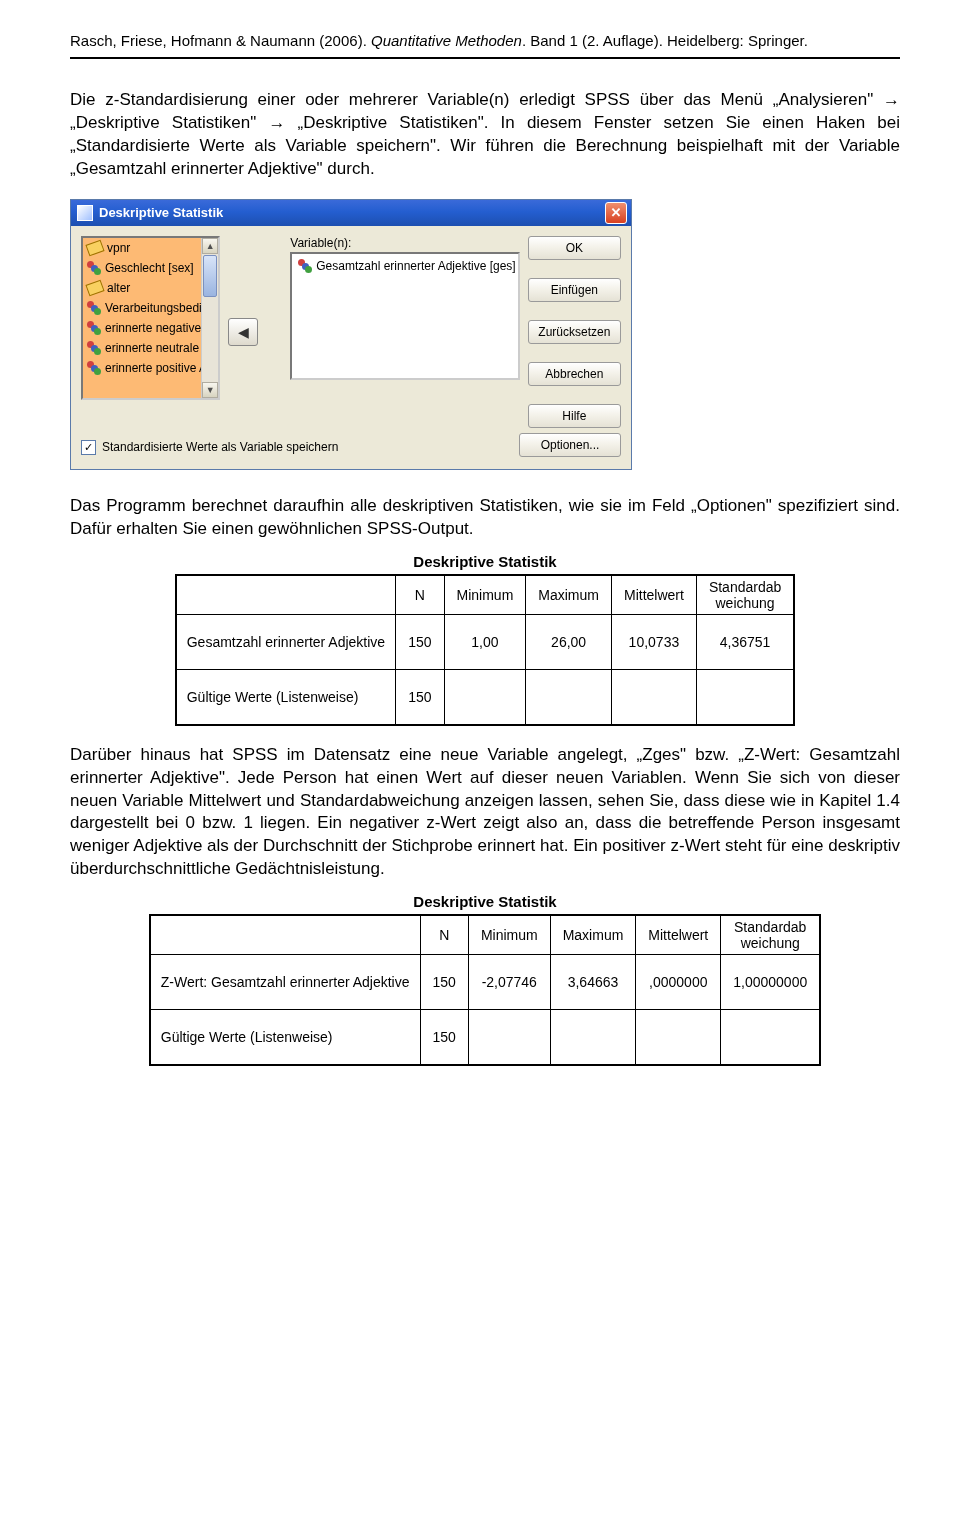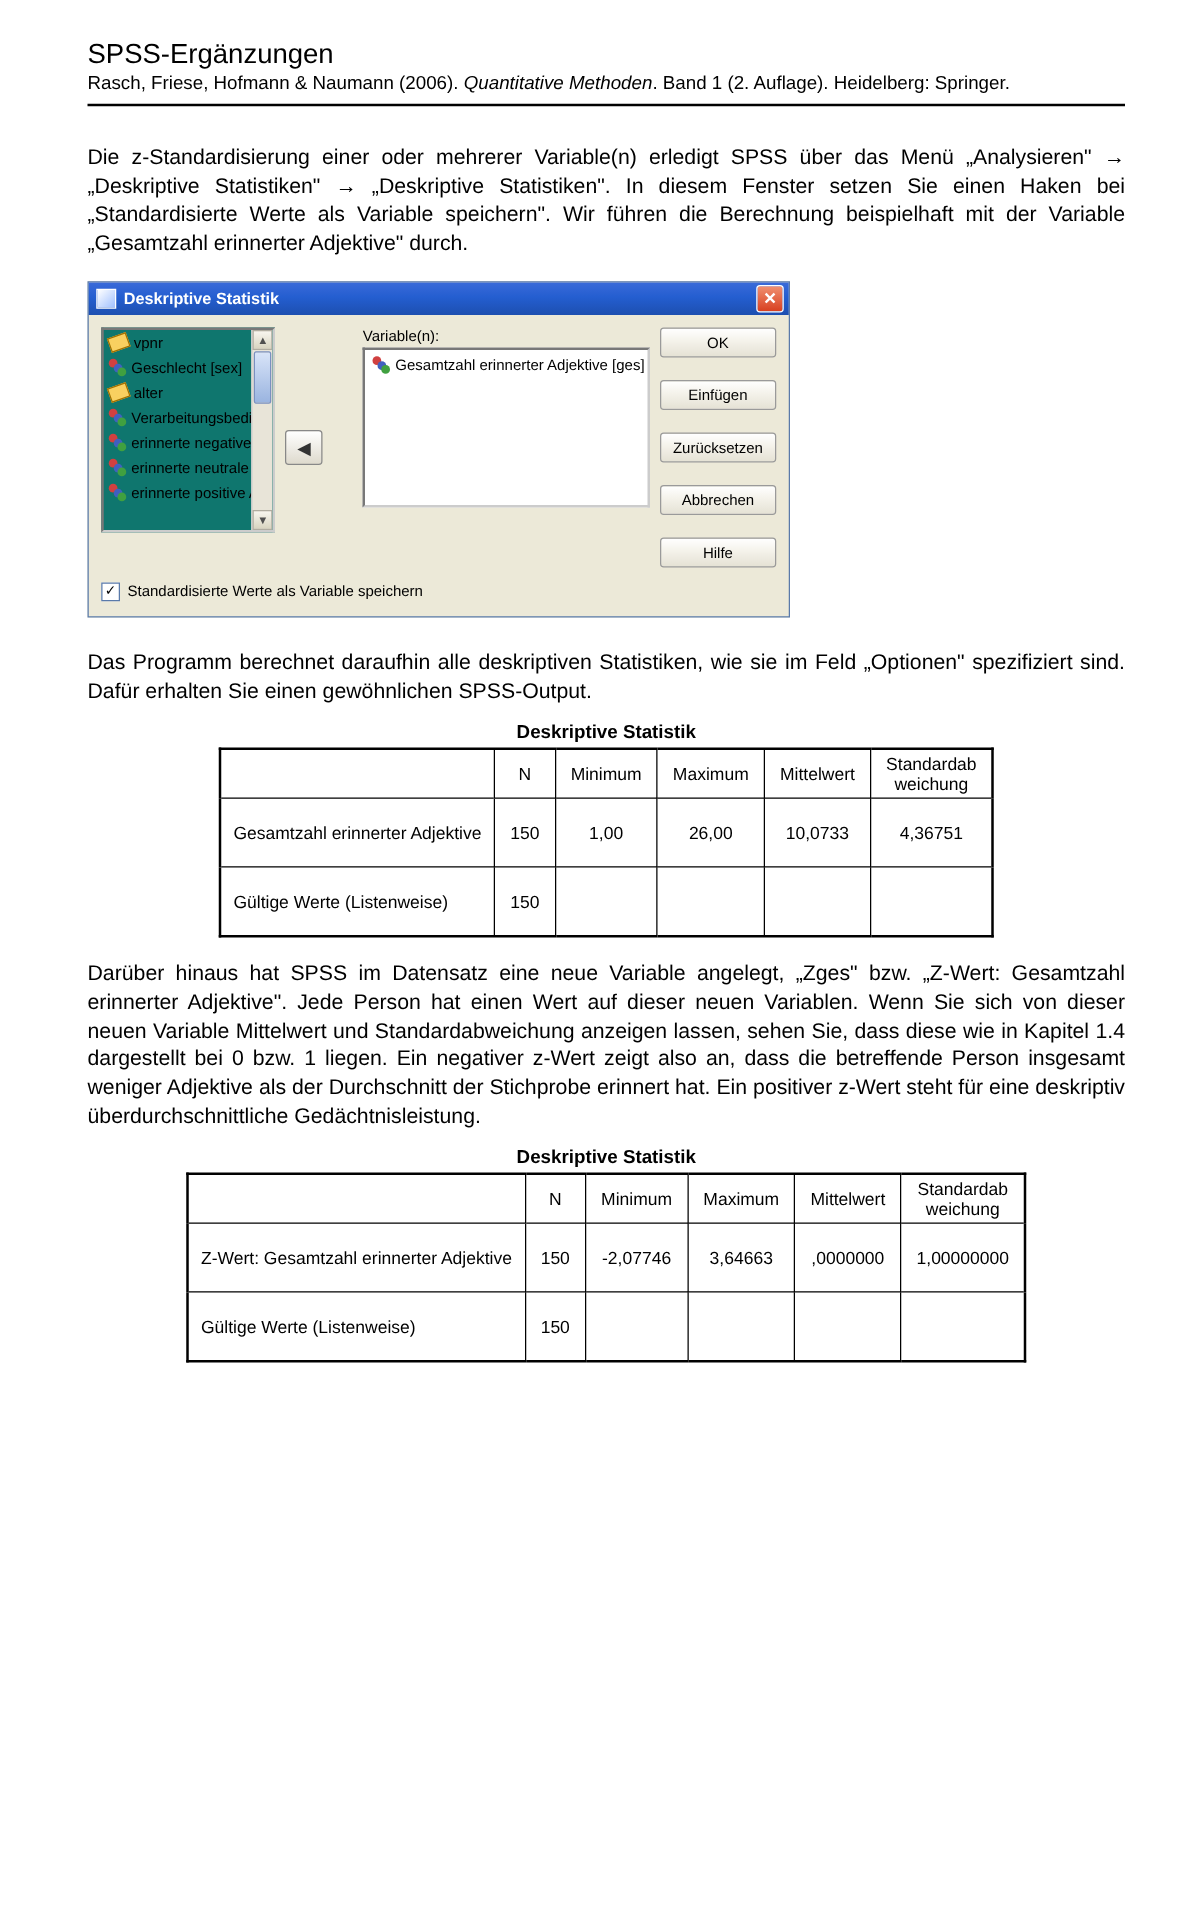--- a/index.html
+++ b/index.html
@@ -54,21 +54,21 @@
     background: linear-gradient(to bottom, #f09070, #d84020);
     border: 1px solid #fff;
     border-radius: 3px;
     color: #fff; font-weight: bold;
     display: flex; align-items: center; justify-content: center;
     font-size: 13px; line-height: 1;
   }
   .dlg-body { padding: 10px 10px 12px 10px; }
   .dlg-row { display: flex; gap: 8px; }
   .listbox {
-    background: #0f766e;
+    background: #fdba74;
     border: 2px inset #ccc;
     width: 145px; height: 160px;
     overflow: hidden;
     position: relative;
   }
   .listbox .scrollbar {
     position: absolute; right: 0; top: 0; bottom: 0; width: 16px;
     background: #e8e4d8;
     border-left: 1px solid #ccc;
   }
@@ -141,21 +141,20 @@
   .out-table .stub { border-left:2px solid #000; }
   .out-table .last { border-right:2px solid #000; }
 
   .footer { position:absolute; bottom:18px; left:70px; right:60px; display:flex; justify-content:space-between; font-size:15px; }
 </style>
 </head>
 <body>
 
 <div class="page">
 
-  <div class="head-title">SPSS-Ergänzungen</div>
   <div class="head-sub">
     <span>Rasch, Friese, Hofmann &amp; Naumann (2006). </span><i>Quantitative Methoden</i><span>. Band 1 (2. Auflage). Heidelberg: Springer.</span>
   </div>
   <hr class="rule">
 
   <div class="para">Die z-Standardisierung einer oder mehrerer Variable(n) erledigt SPSS über das Menü „Analysieren" → „Deskriptive Statistiken" → „Deskriptive Statistiken". In diesem Fenster setzen Sie einen Haken bei „Standardisierte Werte als Variable speichern". Wir führen die Berechnung beispielhaft mit der Variable „Gesamtzahl erinnerter Adjektive" durch.</div>
 
   <div class="dialog">
     <div class="titlebar">
       <span class="win-icon"></span>
@@ -229,20 +228,23 @@
           <div class="wbtn">Einfügen</div>
           <div class="wbtn">Zurücksetzen</div>
           <div class="wbtn">Abbrechen</div>
           <div class="wbtn">Hilfe</div>
         </div>
       </div>
       <div class="checkrow">
         <span class="checkbox">✓</span>
         <span>Standardisierte Werte als Variable speichern</span>
       </div>
+      <div class="opt-row">
+        <div class="wbtn" style="width:100px">Optionen...</div>
+      </div>
     </div>
   </div>
 
   <div class="para">Das Programm berechnet daraufhin alle deskriptiven Statistiken, wie sie im Feld „Optionen" spezifiziert sind. Dafür erhalten Sie einen gewöhnlichen SPSS-Output.</div>
 
   <div class="tbl-title">Deskriptive Statistik</div>
   <table class="out-table">
     <tbody>
         <tr class="toprow">
       <th class="stub rowhdr" style="border-top:2px solid #000;border-bottom:none"></th>

